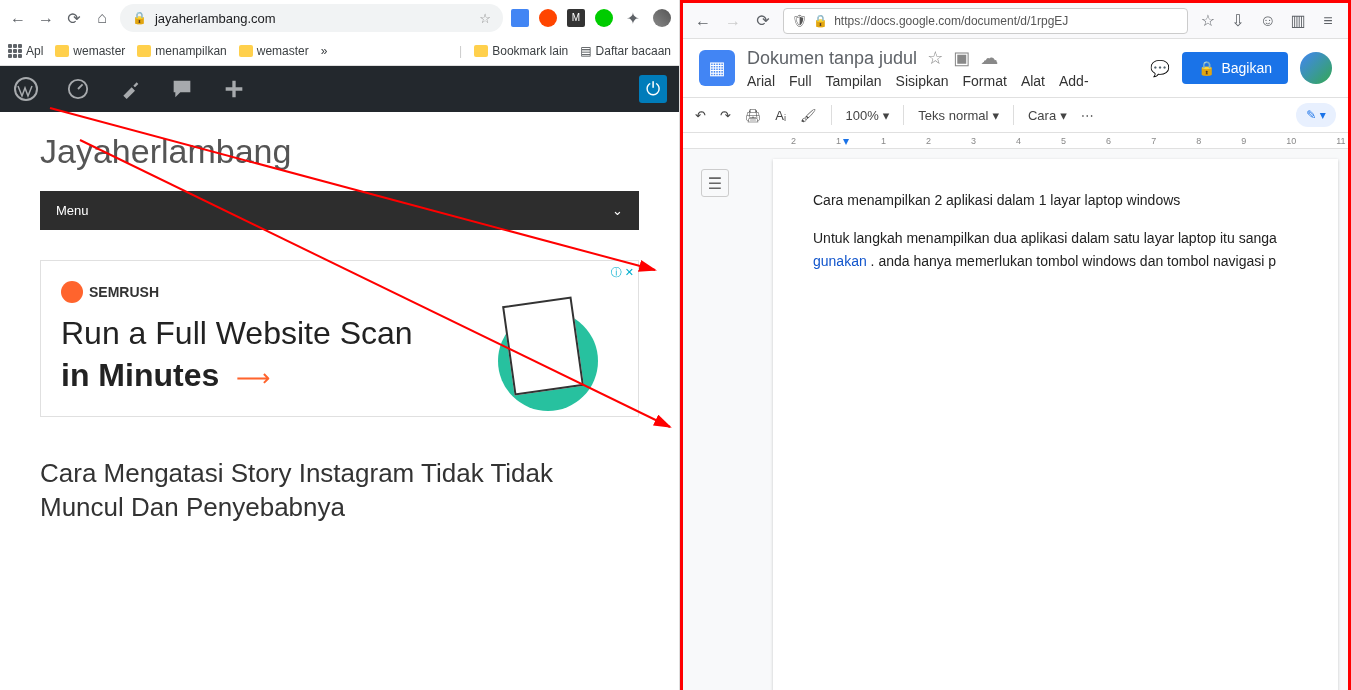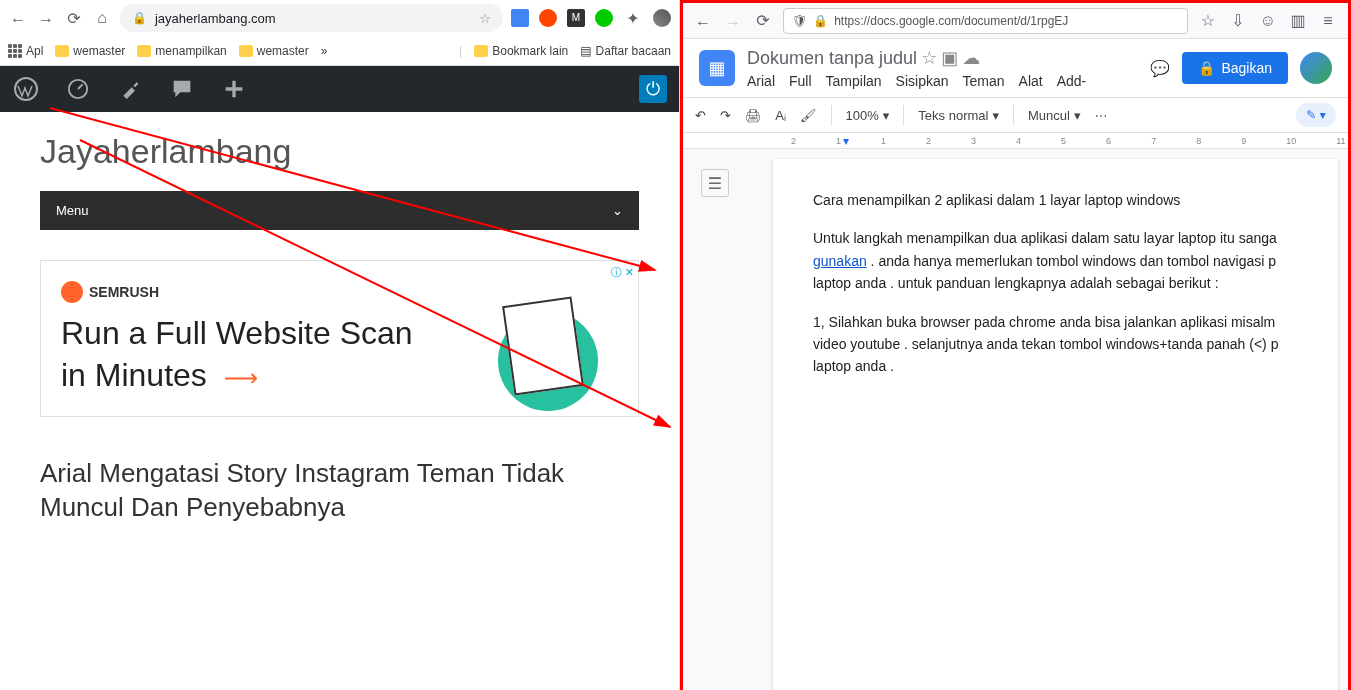--- a/index.html
+++ b/index.html
@@ -21,46 +21,46 @@
 .wp-icon{width:28px;height:28px;color:#a7aaad;display:flex;align-items:center;justify-content:center;font-size:22px}
 .wp-power{margin-left:auto;width:28px;height:28px;background:#007cba;border-radius:3px;display:flex;align-items:center;justify-content:center;color:#fff;font-size:18px}
 .site-content{padding:20px 40px;background:#fff}
 .site-title{font-size:34px;color:#555;font-weight:400;margin-bottom:20px}
 .menu-bar{background:#2d2d2d;color:#fff;padding:12px 16px;display:flex;justify-content:space-between;align-items:center;font-size:13px;margin-bottom:30px}
 .ad-box{border:1px solid #e0e0e0;padding:20px;position:relative;margin-bottom:30px}
 .ad-choices{position:absolute;top:4px;right:4px;font-size:11px;color:#00aecd}
 .semrush-logo{display:flex;align-items:center;gap:6px;color:#333;font-weight:700;font-size:14px;margin-bottom:10px}
 .sem-icon{width:22px;height:22px;background:#ff642d;border-radius:50%}
 .ad-text{font-size:32px;font-weight:400;line-height:1.3;color:#222}
-.ad-bold{font-weight:400}
+.ad-bold{font-weight:700}
 .ad-arrow{color:#ff642d;font-size:24px;margin-left:8px}
 .ad-img{position:absolute;right:30px;top:20px;width:120px;height:140px}
 .ad-shape{width:100px;height:100px;background:#27c19f;border-radius:50%;position:absolute;right:10px;top:30px}
 .ad-page{width:70px;height:90px;background:#fff;border:2px solid #333;position:absolute;right:30px;top:20px;transform:rotate(-8deg)}
 .post-title{font-size:26px;color:#333;font-weight:400;line-height:1.3;margin-top:40px}
 .browser-bar2{height:36px;background:#f9f9fb;display:flex;align-items:center;padding:0 10px;gap:10px;border-bottom:1px solid #e0e0e0}
 .url-bar2{flex:1;height:26px;background:#fff;border:1px solid #ccc;border-radius:4px;display:flex;align-items:center;padding:0 8px;font-size:12px;color:#555;gap:6px}
 .docs-header{padding:8px 16px;display:flex;align-items:center;gap:12px}
 .docs-logo{width:36px;height:36px;background:#4285f4;border-radius:6px;display:flex;align-items:center;justify-content:center;color:#fff;font-size:18px}
 .docs-title-area{flex:1}
-.docs-title{font-size:18px;color:#5f6368;display:flex;align-items:center;gap:4px}
+.docs-title{font-size:18px;color:#5f6368;display:flex;align-items:center;gap:10px}
 .docs-menu{display:flex;gap:14px;font-size:14px;color:#333;margin-top:4px}
 .docs-actions{display:flex;align-items:center;gap:12px}
 .share-btn{background:#1a73e8;color:#fff;padding:8px 16px;border-radius:4px;font-size:14px;display:flex;align-items:center;gap:6px;cursor:pointer}
 .avatar{width:32px;height:32px;border-radius:50%;background:linear-gradient(135deg,#4285f4,#34a853)}
 .docs-toolbar{height:36px;border-top:1px solid #e0e0e0;border-bottom:1px solid #e0e0e0;display:flex;align-items:center;padding:0 12px;gap:14px;font-size:13px;color:#444}
 .tb-item{display:flex;align-items:center;gap:4px;cursor:pointer}
 .tb-sep{width:1px;height:20px;background:#ddd}
 .edit-pill{margin-left:auto;width:40px;height:24px;background:#e8f0fe;border-radius:12px;display:flex;align-items:center;justify-content:center;color:#1a73e8;font-size:12px}
 .ruler{height:16px;background:#fff;border-bottom:1px solid #e0e0e0;display:flex;align-items:center;padding-left:90px;font-size:9px;color:#888;gap:4px;position:relative}
 .ruler-num{margin:0 18px}
 .doc-area{background:#f8f9fa;padding:10px;height:calc(100% - 130px);overflow:hidden;position:relative}
 .doc-page{background:#fff;box-shadow:0 1px 3px rgba(0,0,0,0.2);margin-left:80px;padding:30px 40px;font-size:14px;line-height:1.6;height:100%;color:#222}
 .doc-para{margin-bottom:16px}
-.doc-link{text-decoration:underline;color:#1155cc}
+.doc-link{color:#1155cc}
 .outline-icon{position:absolute;left:18px;top:20px;width:28px;height:28px;border:1px solid #ccc;border-radius:3px;display:flex;align-items:center;justify-content:center;color:#666}
 .arrow-line{position:absolute;pointer-events:none;z-index:100}
 .star-ext{color:#888}
 svg{overflow:visible}
 </style>
 </head>
 <body>
 
 <div class="left-pane">
   <div class="chrome-bar">
@@ -165,21 +165,21 @@
       <div class="ad-text">
         <span>Run a Full Website Scan</span><br>
         <span class="ad-bold">in Minutes</span>
         <span class="ad-arrow">⟶</span>
       </div>
       <div class="ad-img">
         <div class="ad-shape"></div>
         <div class="ad-page"></div>
       </div>
     </div>
-    <h2 class="post-title">Arial Mengatasi Story Instagram Teman Tidak Muncul Dan Penyebabnya</h2>
+    <h2 class="post-title">Cara Mengatasi Story Instagram Tidak Tidak Muncul Dan Penyebabnya</h2>
   </div>
 
   <svg class="arrow-line" style="left:0;top:0;width:680px;height:690px">
     <defs>
         <marker id="ah" markerWidth="10" markerHeight="10" refX="8" refY="3" orient="auto">
           <path d="M0,0 L9,3 L0,6 z" fill="red"></path>
         </marker>
       </defs>
     <line x1="50" y1="108" x2="655" y2="270" stroke="red" stroke-width="2" marker-end="url(#ah)"></line>
     <line x1="80" y1="140" x2="670" y2="427" stroke="red" stroke-width="2" marker-end="url(#ah)"></line>
@@ -209,21 +209,21 @@
         <span>Dokumen tanpa judul</span>
         <span style="color:#888">☆</span>
         <span style="color:#888">▣</span>
         <span style="color:#888">☁</span>
       </div>
       <div class="docs-menu">
         <span>Arial</span>
         <span>Full</span>
         <span>Tampilan</span>
         <span>Sisipkan</span>
-        <span>Teman</span>
+        <span>Format</span>
         <span>Alat</span>
         <span>Add-</span>
       </div>
     </div>
     <div class="docs-actions">
       <div class="nav-icon">💬</div>
       <div class="share-btn">
         <span>🔒</span>
         <span>Bagikan</span>
       </div>
@@ -234,21 +234,21 @@
     <span class="tb-item">↶</span>
     <span class="tb-item">↷</span>
     <span class="tb-item">🖨</span>
     <span class="tb-item">Aᵢ</span>
     <span class="tb-item">🖌</span>
     <div class="tb-sep"></div>
     <span class="tb-item"><span>100%</span> ▾</span>
     <div class="tb-sep"></div>
     <span class="tb-item"><span>Teks normal</span> ▾</span>
     <div class="tb-sep"></div>
-    <span class="tb-item"><span>Muncul</span> ▾</span>
+    <span class="tb-item"><span>Cara</span> ▾</span>
     <span class="tb-item">⋯</span>
     <div class="edit-pill">✎ ▾</div>
   </div>
   <div class="ruler">
     <span style="color:#1a73e8;font-size:12px;position:absolute;left:160px">▾</span>
   <span class="ruler-num">2</span>
       <span class="ruler-num">1</span>
       <span class="ruler-num">1</span>
       <span class="ruler-num">2</span>
       <span class="ruler-num">3</span>
@@ -261,25 +261,19 @@
       <span class="ruler-num">10</span>
       <span class="ruler-num">11</span>
     </div>
   <div class="doc-area">
     <div class="outline-icon">☰</div>
     <div class="doc-page">
       <div class="doc-para">Cara menampilkan 2 aplikasi dalam 1 layar laptop windows</div>
       <div class="doc-para">
         <span>Untuk langkah menampilkan dua aplikasi dalam satu layar laptop itu sanga</span><br>
         <span class="doc-link">gunakan</span><span> . anda hanya memerlukan tombol windows dan tombol navigasi p</span><br>
-        <span>laptop anda . untuk panduan lengkapnya adalah sebagai berikut :</span>
-      </div>
-      <div class="doc-para">
-        <span>1, Silahkan buka browser pada chrome anda bisa jalankan aplikasi misalm</span><br>
-        <span>video youtube . selanjutnya anda tekan tombol windows+tanda panah (&lt;) p</span><br>
-        <span>laptop anda .</span>
       </div>
       <div class="doc-para">
         <br>
       </div>
     </div>
   </div>
 </div>
 
 </body></html>

